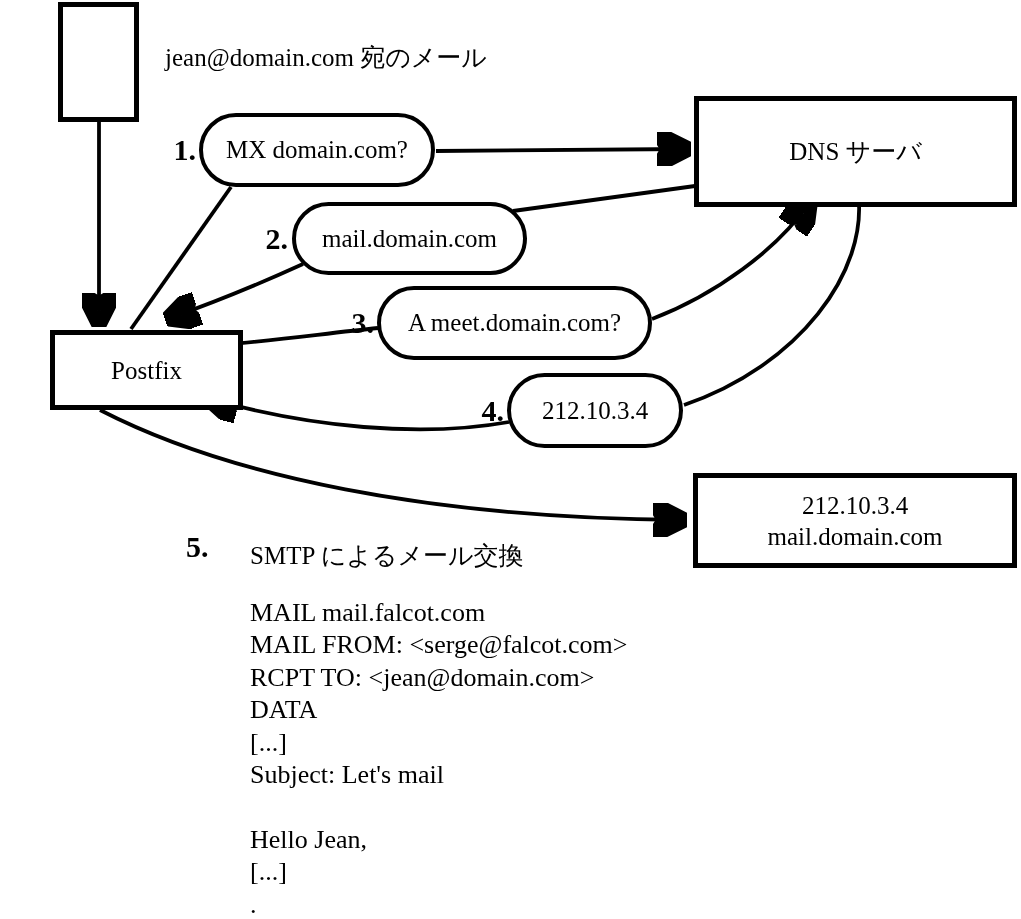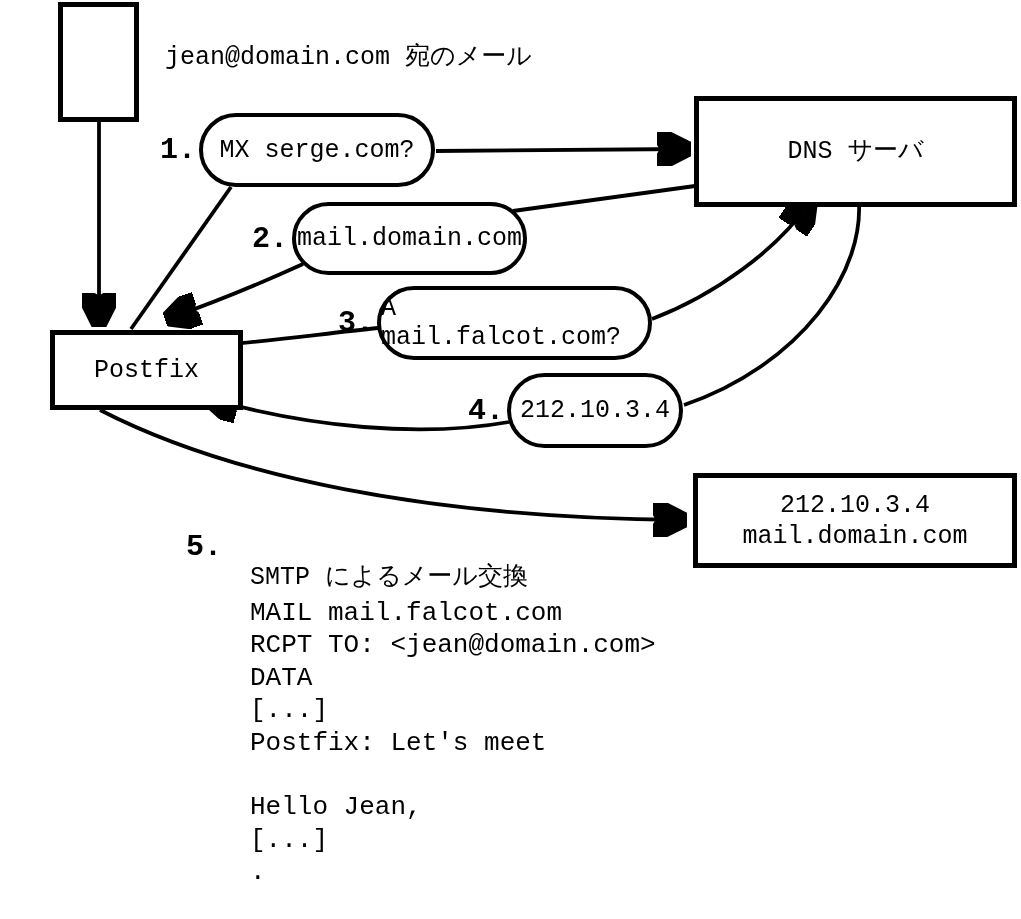--- a/index.html
+++ b/index.html
@@ -1,20 +1,20 @@
 <!DOCTYPE html>
 <html style="--ink: #000000; --paper: #ffffff;"><head>
 <meta charset="utf-8">
 <style>
   :root { --ink:#000000; --paper:#ffffff; }
   html,body { margin:0; padding:0; background:var(--paper); }
   #canvas {
     position:relative; width:1021px; height:919px; overflow:hidden;
     background:var(--paper); color:var(--ink);
-    font-family:Liberation Mono, monospace;
+    font-family:Liberation Serif, serif;
   }
   #wires { position:absolute; left:0; top:0; width:1021px; height:919px; }
   #wires path { stroke:var(--ink); stroke-width:3.8; fill:none; }
 
   .node {
     position:absolute; box-sizing:border-box; background:var(--paper);
     border:5px solid var(--ink); display:flex; flex-direction:column;
     align-items:center; justify-content:center;
     font-size:25px; line-height:31px; text-align:center;
   }
@@ -67,46 +67,47 @@
     <span>Postfix</span>
   </div>
 
   <div class="node" style="left:693px; top:473px; width:324px; height:95px;">
     <span>212.10.3.4</span>
     <span>mail.domain.com</span>
   </div>
 
   <div class="stepnum" style="left:120px; top:113px; width:76px; height:74px;">1.</div>
   <div class="pill" style="left:199px; top:113px; width:236px; height:74px;">
-    <span>MX serge.com?</span>
+    <span>MX domain.com?</span>
   </div>
 
   <div class="stepnum" style="left:214px; top:202px; width:74px; height:73px;">2.</div>
   <div class="pill" style="left:292px; top:202px; width:235px; height:73px;">
     <span>mail.domain.com</span>
   </div>
 
   <div class="stepnum" style="left:300px; top:286px; width:74px; height:74px;">3.</div>
   <div class="pill" style="left:377px; top:286px; width:275px; height:74px;">
-    <span>A mail.falcot.com?</span>
+    <span>A meet.domain.com?</span>
   </div>
 
   <div class="stepnum" style="left:430px; top:373px; width:74px; height:75px;">4.</div>
   <div class="pill" style="left:507px; top:373px; width:176px; height:75px;">
     <span>212.10.3.4</span>
   </div>
 
   <div id="step5-num" style="left:186px; top:530px;">5.</div>
-  <div class="floating-label" style="left:250px; top:562px;">SMTP によるメール交換</div>
+  <div class="floating-label" style="left:250px; top:540px;">SMTP によるメール交換</div>
 
   <div id="smtp-block">
     <div class="smtp-line">MAIL mail.falcot.com</div>
+    <div class="smtp-line">MAIL FROM: &lt;serge@falcot.com&gt;</div>
     <div class="smtp-line">RCPT TO: &lt;jean@domain.com&gt;</div>
     <div class="smtp-line">DATA</div>
     <div class="smtp-line">[...]</div>
-    <div class="smtp-line">Postfix: Let's meet</div>
+    <div class="smtp-line">Subject: Let's mail</div>
     <div class="smtp-line"></div>
     <div class="smtp-line">Hello Jean,</div>
     <div class="smtp-line">[...]</div>
     <div class="smtp-line">.</div>
   </div>
 
 </div>
 
 </body></html>

